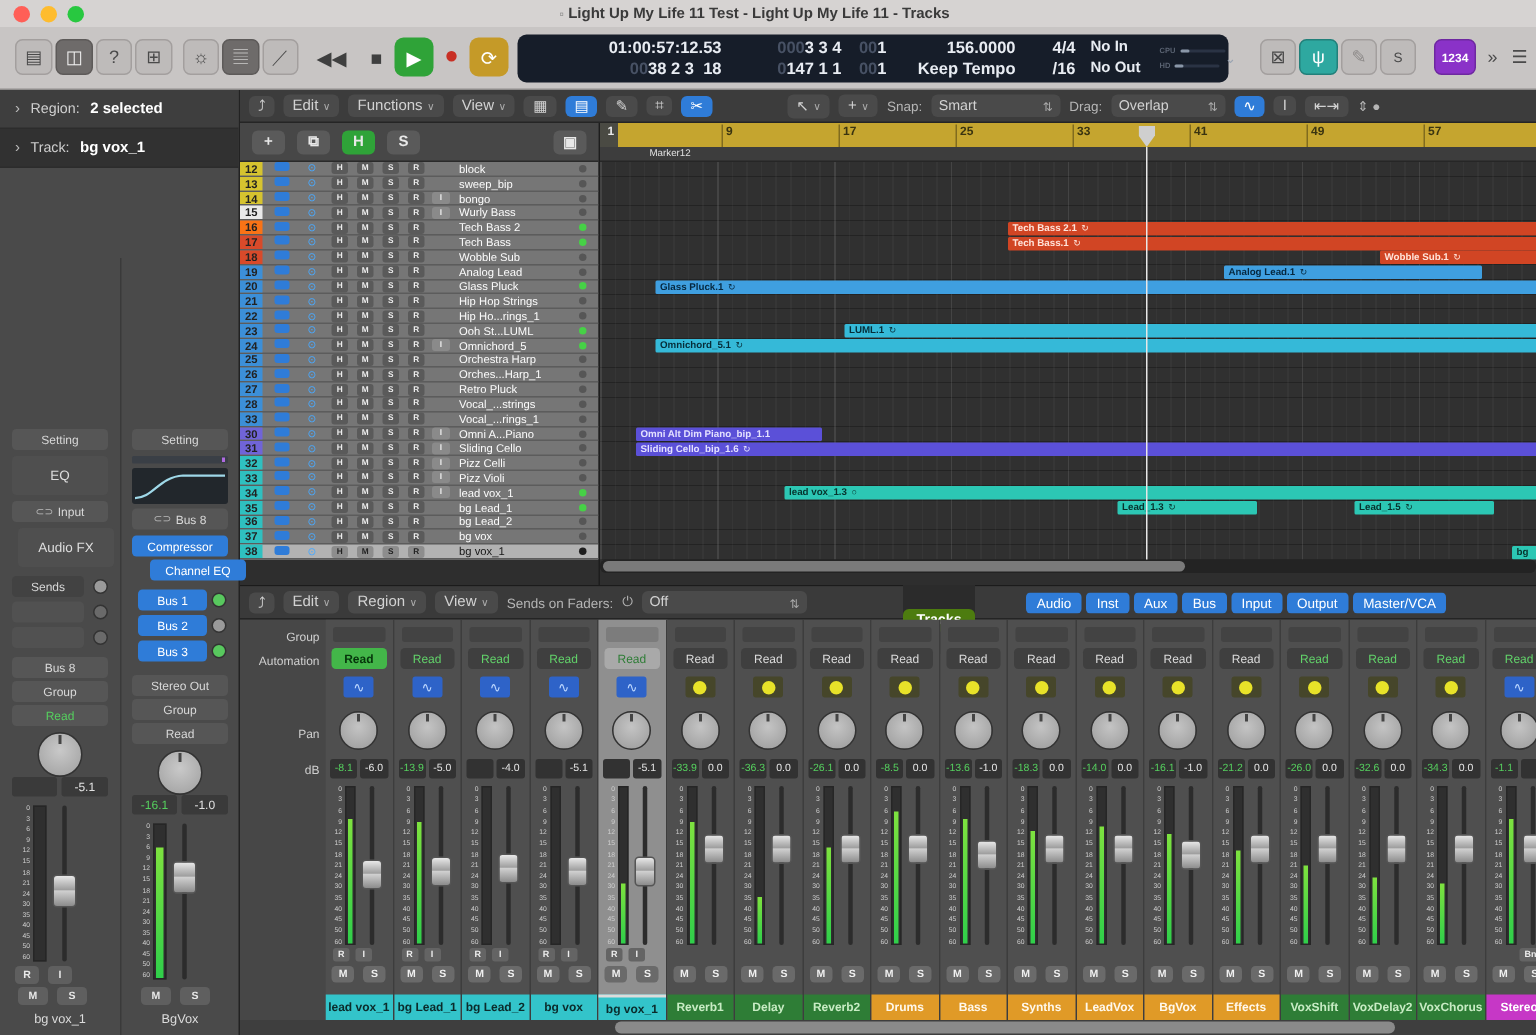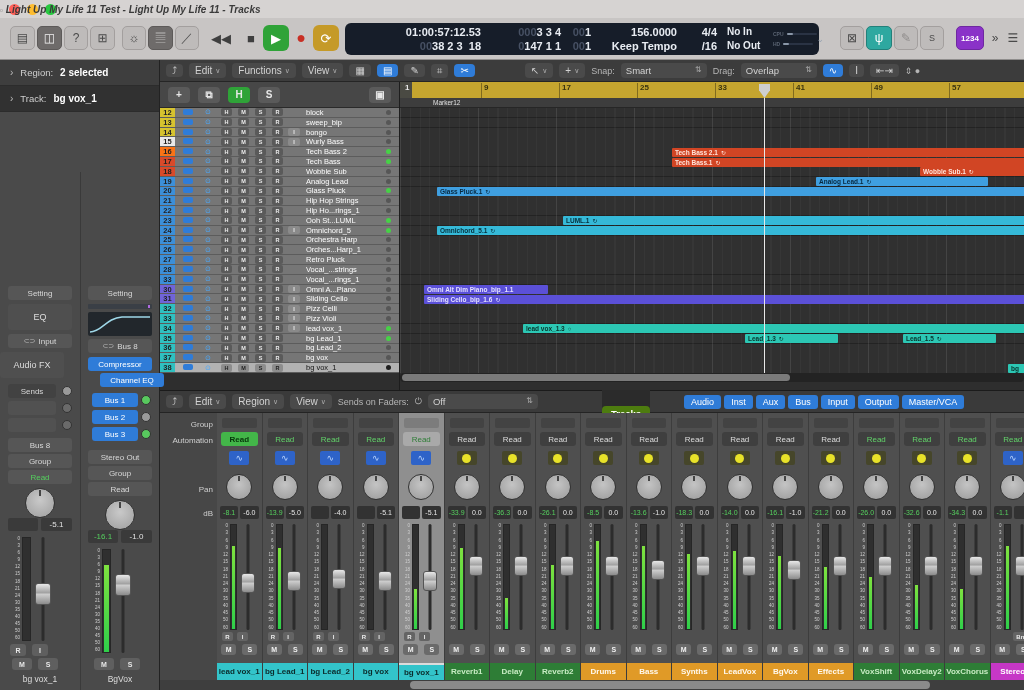--- a/index.html
+++ b/index.html
@@ -5,21 +5,21 @@
   * { box-sizing: border-box; margin: 0; padding: 0; }
   html,body { width:1024px; height:690px; overflow:hidden; background:#2e2e2e;
     font-family:"Liberation Sans", sans-serif; -webkit-font-smoothing:antialiased; }
   .app { position:relative; width:1024px; height:690px; }
 
   
   .titlebar { height:18px; background:#d6d3d2; display:flex; align-items:center; position:relative; }
   .lights { display:flex; gap:7px; margin-left:9px; }
   .light { width:11px; height:11px; border-radius:50%; }
   .l-red{background:#ff5f57}.l-yellow{background:#febc2e}.l-green{background:#28c840}
-  .wtitle { position:absolute; left:0; right:18px; text-align:left; font-size:10px; font-weight:bold; color:#3a3a3a;font-style:italic; }
+  .wtitle { position:absolute; left:0; right:18px; text-align:center; font-size:10px; font-weight:bold; color:#3a3a3a; }
   .wtitle .doc { font-size:8px; color:#777; margin-right:3px; }
 
   
   .toolbar { height:42px; background:#c8c5c4; border-bottom:1px solid #8f8d8c; position:relative; }
   .tbtn { position:absolute; top:8px; height:24px; background:#bebbba; border:1px solid #a39f9e;
     border-radius:5px; color:#4a4a4a; font-size:12px; display:flex; align-items:center; justify-content:center; }
   .tbtn.dark { background:#6e6b6a; color:#f0f0f0; border-color:#5d5a59; }
   .transport-btn { position:absolute; top:7px; width:26px; height:26px; border-radius:6px;
     display:flex; align-items:center; justify-content:center; font-size:13px; color:#3f3f3f; }
   .tp-play { background:#2fa338; color:#fff; }
@@ -92,21 +92,21 @@
 
   
   .tracks { height:330px; display:flex; flex-direction:column; background:#2e2e2e; }
   .ttoolbar { height:22px; background:#3c3c3c; border-bottom:1px solid #252525; display:flex; align-items:center;
     gap:6px; padding:0 6px; color:#d2d2d2; font-size:10px; position:relative; }
   .menu { display:flex; align-items:center; gap:3px; padding:2px 6px; background:#4a4a4a; border-radius:4px; }
   .menu i { font-style:normal; font-size:7px; color:#aaa; }
   .minibtn { padding:1px 6px; background:#4a4a4a; border-radius:4px; font-size:10px; color:#d2d2d2; }
   .minibtn.blue { background:#2f7cd8; color:#fff; }
   .tt-label { color:#b5b5b5; font-size:9px; }
-  .tt-select { display:flex; align-items:flex-start; gap:0; background:#4a4a4a; border-radius:4px;
+  .tt-select { display:flex; align-items:flex-end; gap:0; background:#4a4a4a; border-radius:4px;
     padding:2px 5px; font-size:9.5px; min-width:86px; justify-content:space-between; }
   .tt-select i { font-style:normal; color:#aaa; font-size:8px; }
 
   .tracks-body { flex:1; display:flex; min-height:0; }
   .tlist { width:240px; flex:none; display:flex; flex-direction:column; border-right:1px solid #1d1d1d; }
   .tlist-header { height:26px; background:#474747; border-bottom:1px solid #2a2a2a; display:flex;
     align-items:center; gap:8px; padding:0 8px; }
   .hbtn { min-width:22px; height:16px; border-radius:4px; background:#5a5a5a; color:#e8e8e8; font-size:10px;
     display:flex; align-items:center; justify-content:center; font-weight:bold; }
   .hbtn.green { background:#2fa338; }
@@ -300,21 +300,21 @@
           <b>bg vox_1</b>
       </div>
       <div class="strip-div"></div>
 
       <div class="slot" style="left:8px;top:226px">Setting</div>
       <div class="eqbox" style="left:8px;top:244px">EQ</div>
       <div class="slot" style="left:8px;top:274px">
           <span class="st-ic">⊂⊃</span>
           <span>Input</span>
         </div>
-      <div class="eqbox" style="left:0;top:292px">Audio FX</div>
+      <div class="eqbox" style="left:12px;top:292px">Audio FX</div>
       <div class="slot dim" style="left:8px;top:324px;width:48px">Sends</div>
       <div class="sendknob" style="left:62px;top:326px"></div>
       <div class="slot empty" style="left:8px;top:341px;width:48px"></div>
       <div class="sendknob" style="left:62px;top:343px;background:#6a6a6a"></div>
       <div class="slot empty" style="left:8px;top:358px;width:48px"></div>
       <div class="sendknob" style="left:62px;top:360px;background:#6a6a6a"></div>
       <div class="slot" style="left:8px;top:378px">Bus 8</div>
       <div class="slot" style="left:8px;top:394px">Group</div>
       <div class="slot green-text" style="left:8px;top:410px">Read</div>
       <div class="iknob" style="left:25px;top:428px"></div>

